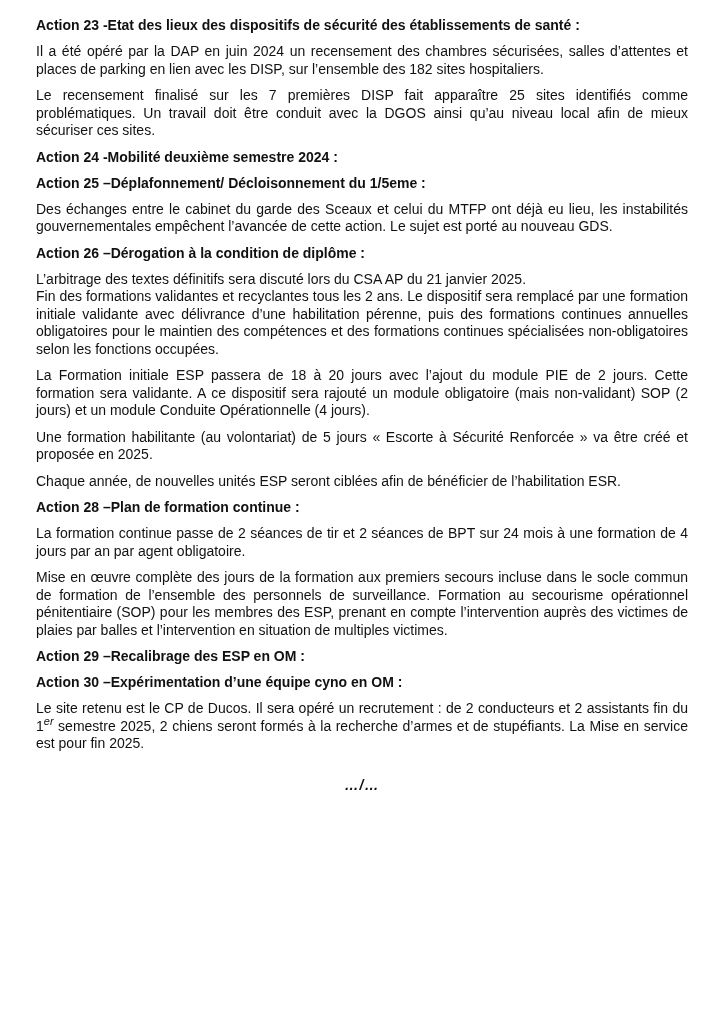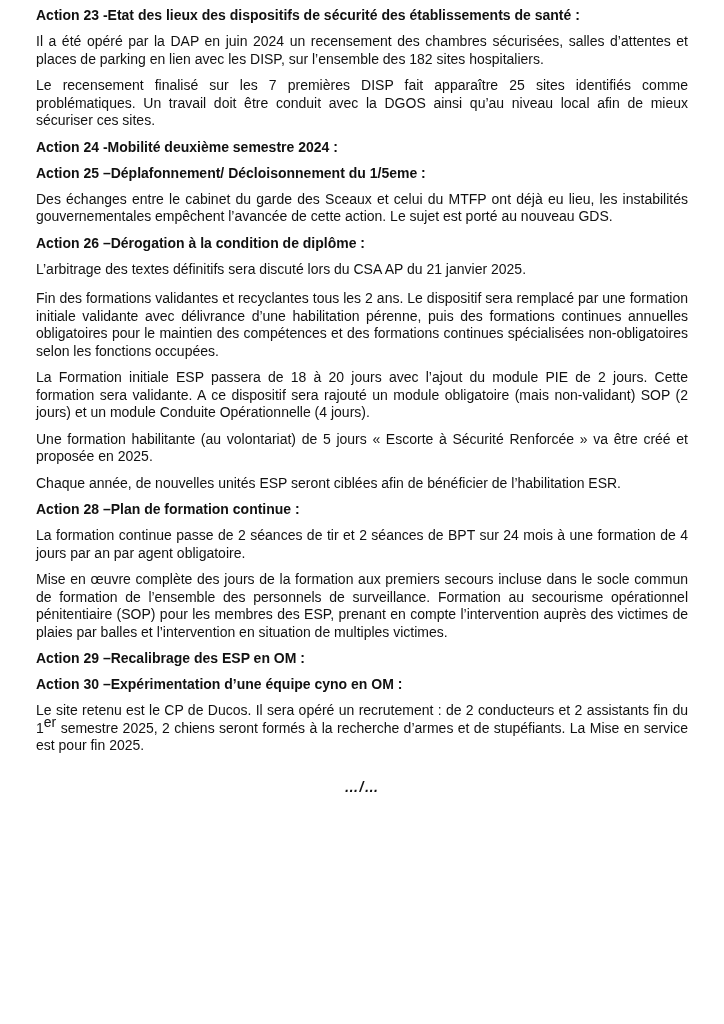--- a/index.html
+++ b/index.html
@@ -11,42 +11,43 @@
     width: 724px;
     height: 1024px;
     overflow: hidden;
     font-family: "Liberation Sans", "DejaVu Sans", sans-serif;
     color: #111111;
   }
   .page {
     box-sizing: border-box;
     width: 724px;
     height: 1024px;
-    padding: 7px 36px 0 36px;
+    padding: 17px 36px 0 36px;
     background: #ffffff;
   }
   .doc-section { margin: 0; }
   .doc-heading {
     font-size: 14px;
     line-height: 17px;
     font-weight: bold;
     margin: 0 0 9px 0;
     text-align: left;
   }
   .doc-par {
     font-size: 14px;
     line-height: 17.5px;
     margin: 0 0 9px 0;
     text-align: justify;
   }
-  .doc-par.tight-bottom { margin-bottom: 12px; }
+  .doc-par.tight-bottom { margin-bottom: 0; }
   .doc-par sup {
-    font-size: 14px;
+    font-size: 11px;
     line-height: 0;
     vertical-align: super;
+    font-style: italic;
   }
   .page-footer {
     margin-top: 24px;
     text-align: center;
     font-size: 14px;
     font-weight: bold;
     font-style: italic;
     letter-spacing: 1px;
   }
 </style>

